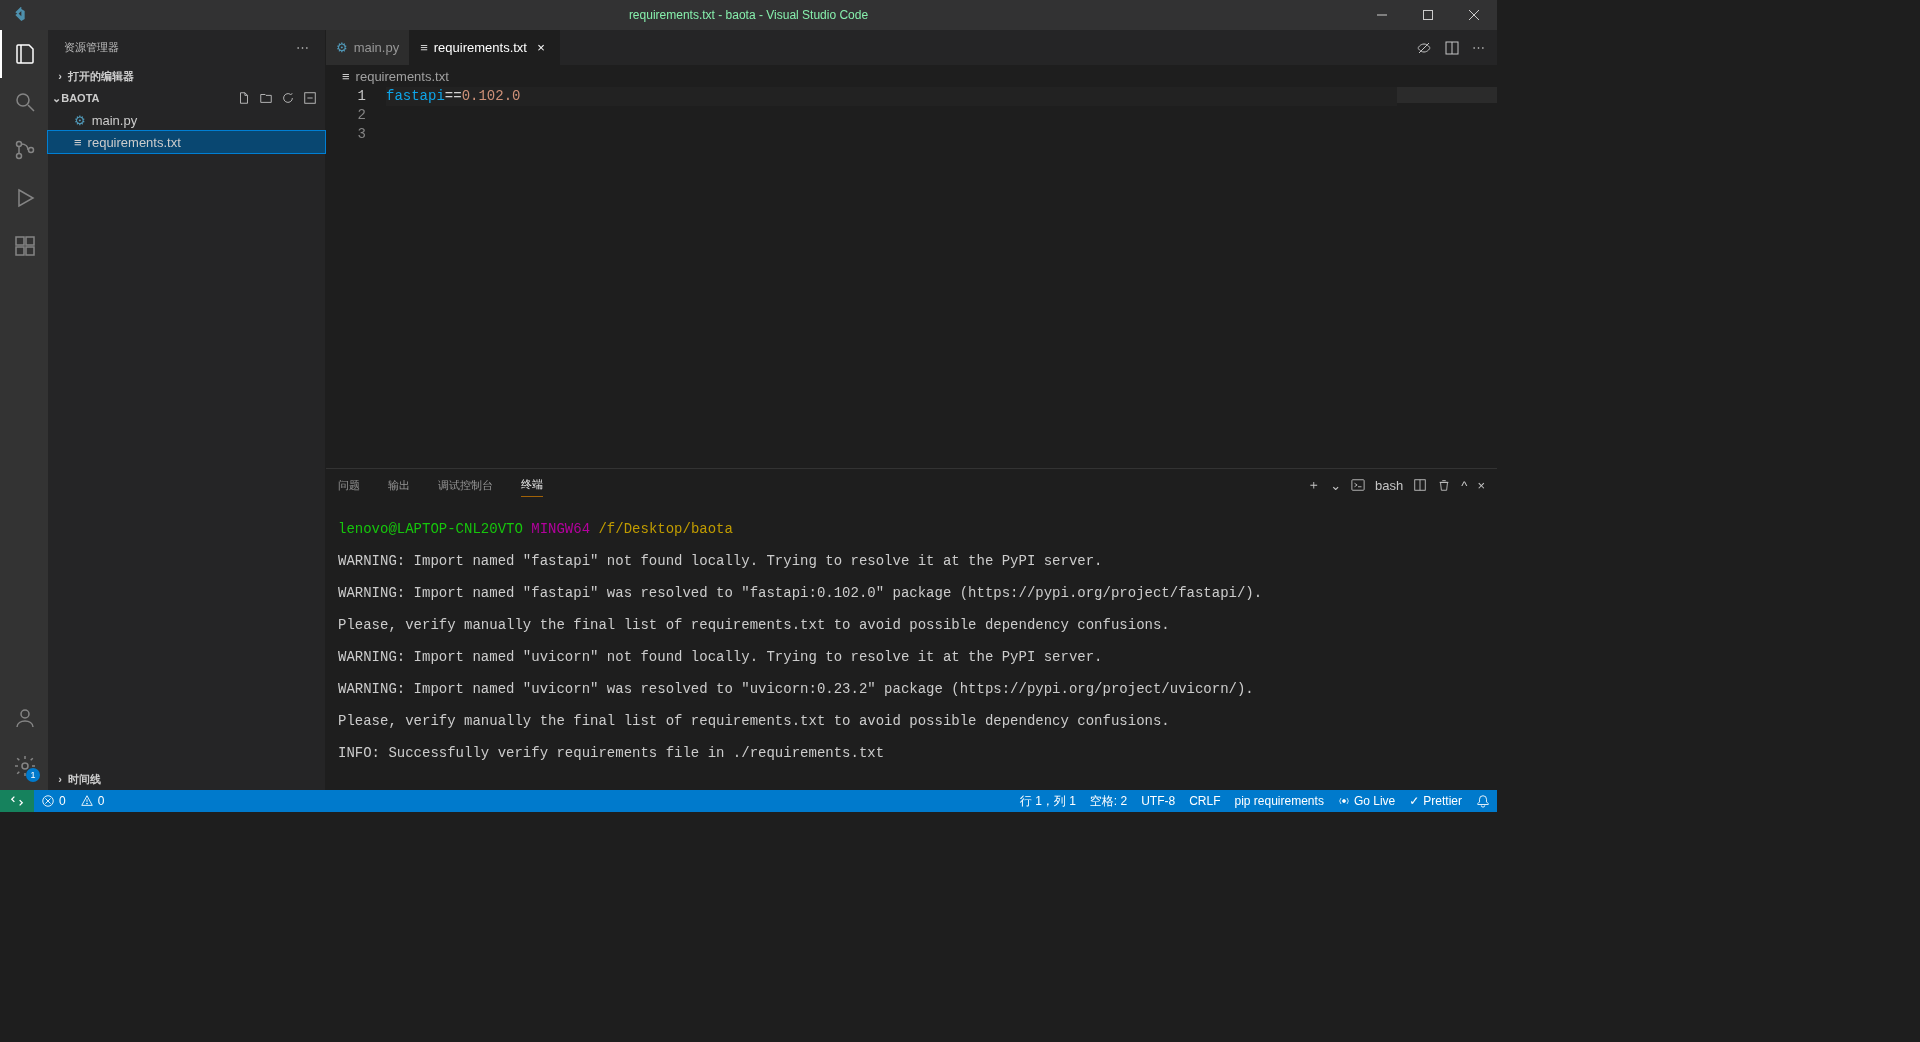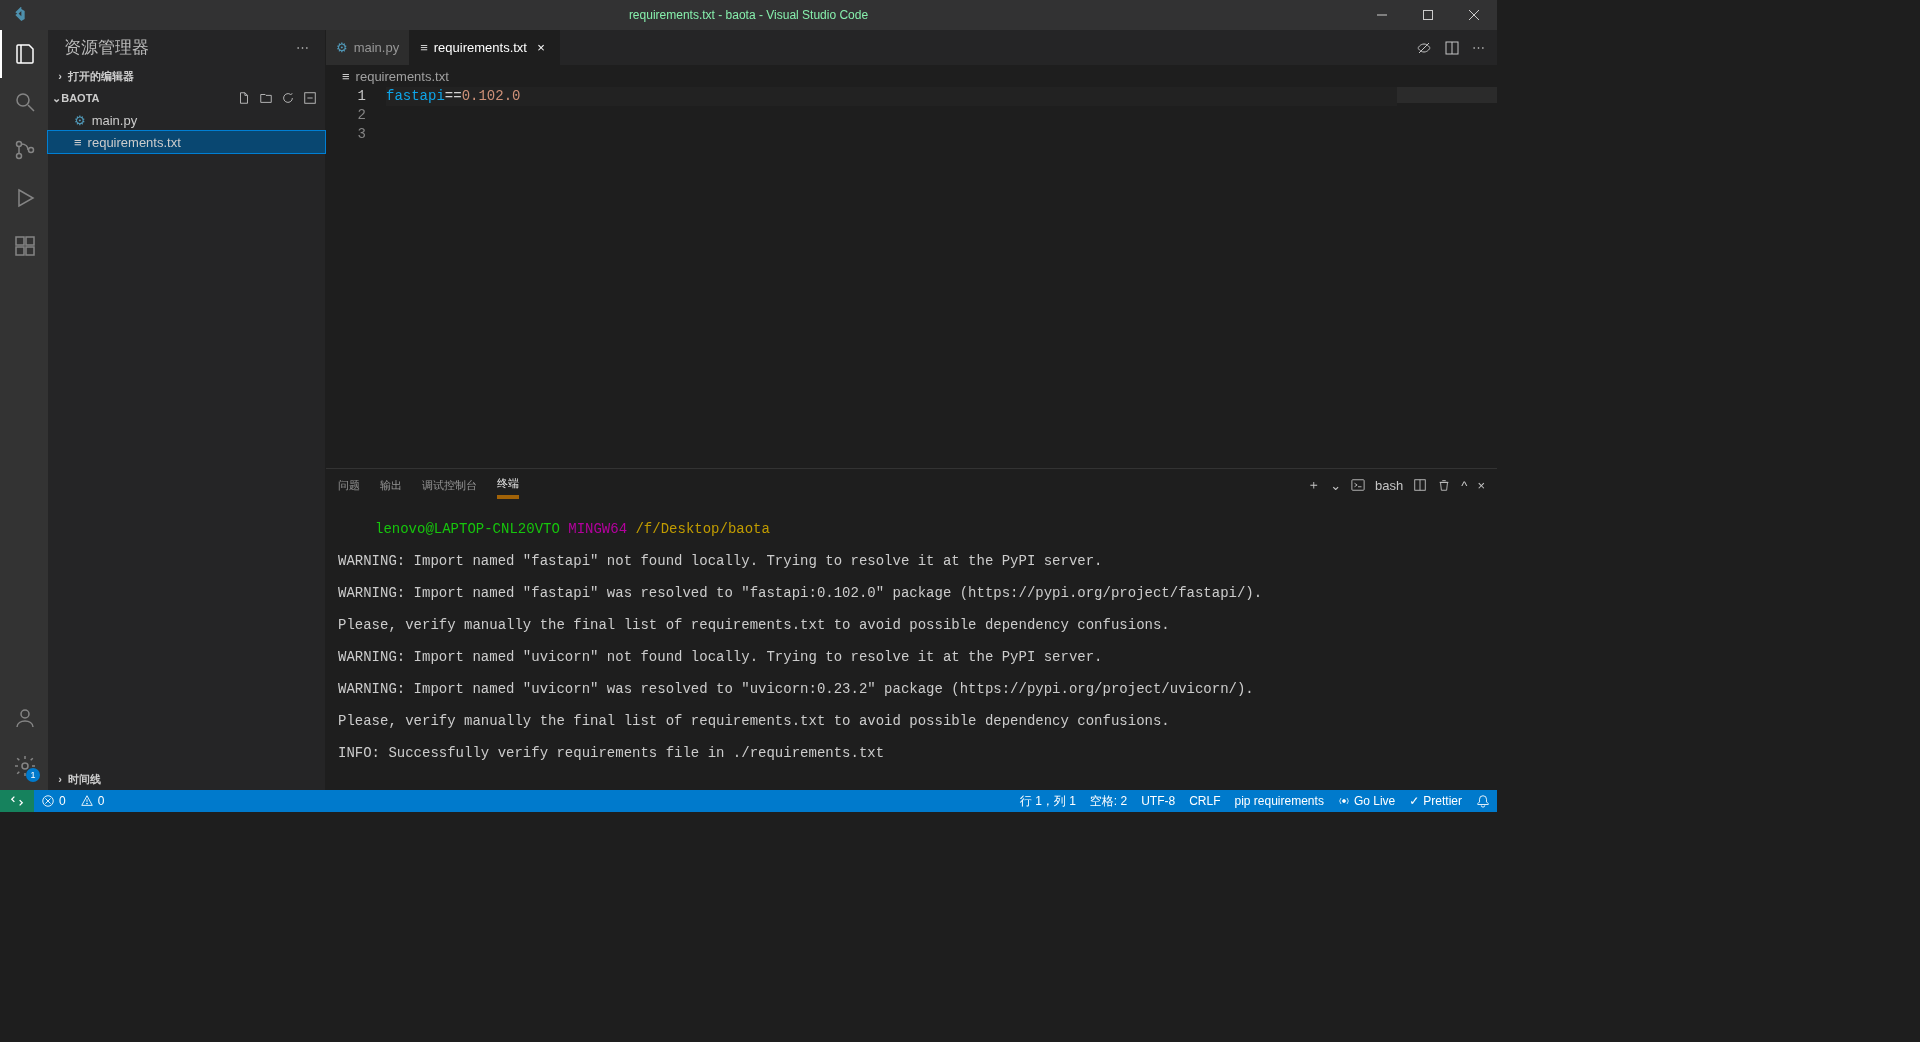--- a/index.html
+++ b/index.html
@@ -106,21 +106,21 @@
 }
 .sidebar-header {
   height: 35px;
   display: flex;
   align-items: center;
   padding: 0 16px;
   justify-content: space-between;
 }
 .sidebar-title {
   text-transform: none;
-  font-size: 17px;
+  font-size: 11px;
   color: #bbbbbb;
 }
 .sidebar-actions { color: #bbbbbb; }
 .section-header {
   height: 22px;
   display: flex;
   align-items: center;
   padding: 0 4px;
   font-size: 11px;
   font-weight: bold;
@@ -245,49 +245,49 @@
   border-top: 1px solid #333;
   display: flex;
   flex-direction: column;
   background: #1e1e1e;
 }
 .panel-tabs {
   height: 32px;
   display: flex;
   align-items: center;
   padding: 0 12px;
-  gap: 20px;
+  gap: 28px;
 }
 .panel-tab {
   font-size: 11px;
   color: #969696;
   padding: 4px 0;
 }
 .panel-tab.active {
   color: #e7e7e7;
-  border-bottom: 4px solid #a16207;
+  border-bottom: 1px solid #a16207;
 }
 .panel-actions {
   margin-left: auto;
   display: flex;
   gap: 10px;
   align-items: center;
   color: #c5c5c5;
 }
 .terminal {
   flex: 1;
   padding: 4px 12px;
   font-family: Consolas, "Courier New", monospace;
   font-size: 14px;
   line-height: 16px;
   white-space: pre;
   color: #cccccc;
   overflow: hidden;
 }
-.term-green { color: #16c60c; margin-left: 37px; }
+.term-green { color: #16c60c; }
 .term-purple { color: #b4009e; }
 .term-yellow { color: #c19c00; text-align: center; }
 .term-white { color: #cccccc; }
 .statusbar {
   height: 22px;
   background: #007acc;
   display: flex;
   align-items: center;
   color: #ffffff;
   font-size: 12px;

